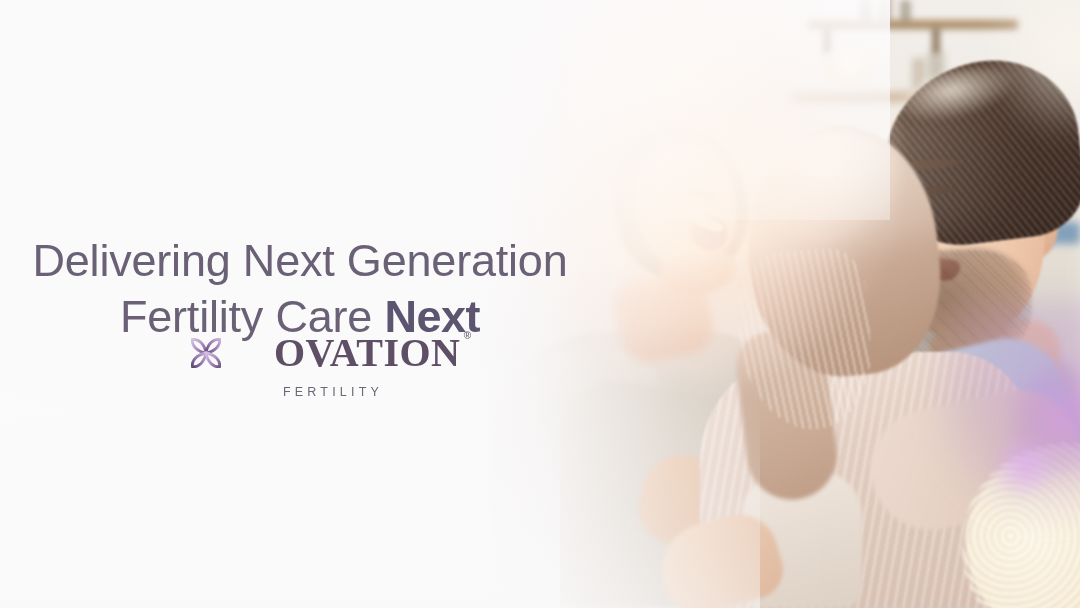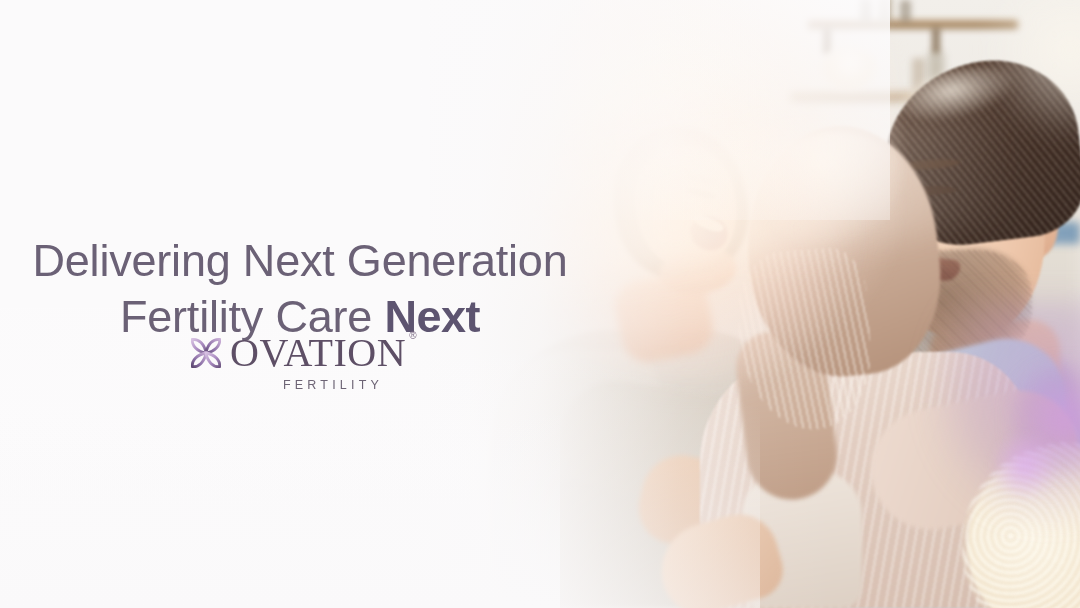--- a/index.html
+++ b/index.html
@@ -420,29 +420,30 @@
   .logo-mark{
     width:40px;height:40px;flex:0 0 40px;margin-right:4px;
   }
   .logo-word{
     position:relative;
     font-family:"Liberation Serif", serif;
     font-size:40px;
     line-height:40px;
     letter-spacing:.5px;
     color:#5e4f66;
-    font-weight:400;
+    font-weight:700;
+    margin-left:44px;
   }
   .logo-reg{
     position:absolute;top:-2px;right:-11px;
     font-family:"Liberation Sans", sans-serif;
     font-size:10px;line-height:10px;color:#7b6a84;
   }
   .logo-sub{
-    margin-top:5px;
+    margin-top:12px;
     text-align:center;
     font-size:12.5px;
     letter-spacing:4.2px;
     color:#6d6475;
     font-weight:400;
     padding-left:34px;
   }
 </style>
 </head>
 <body>

